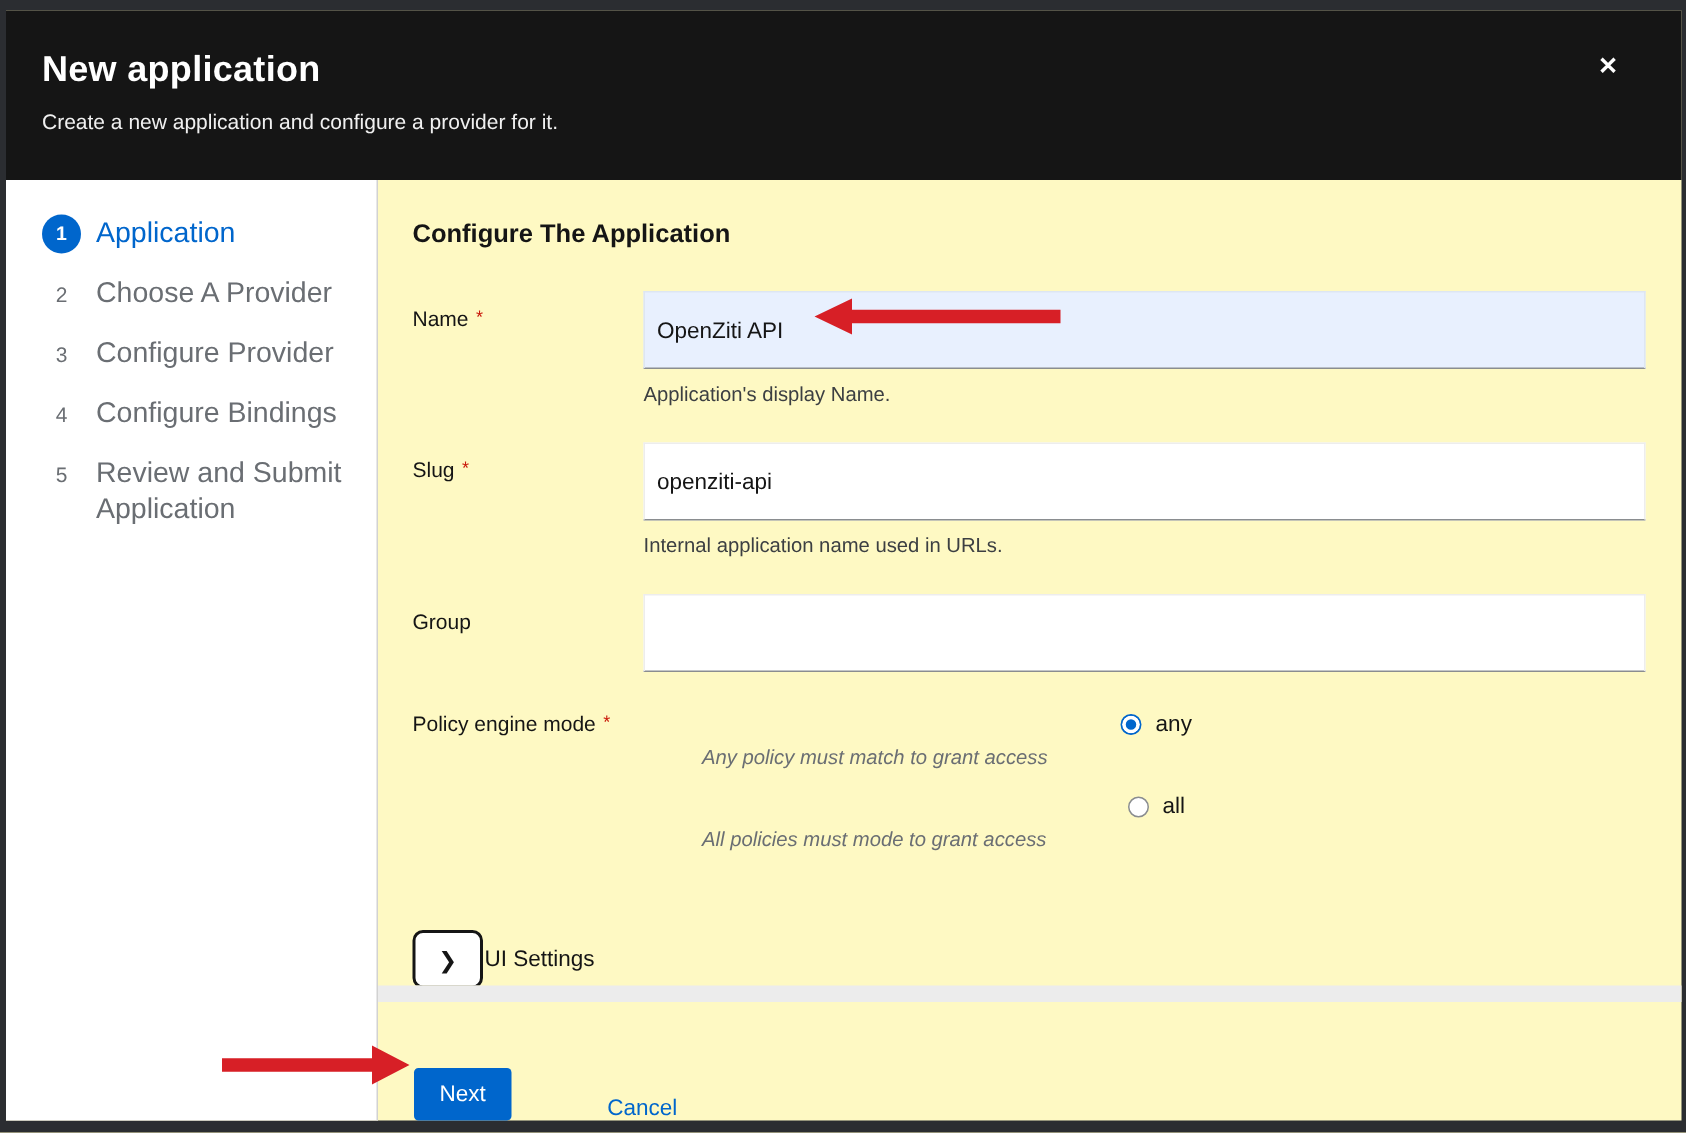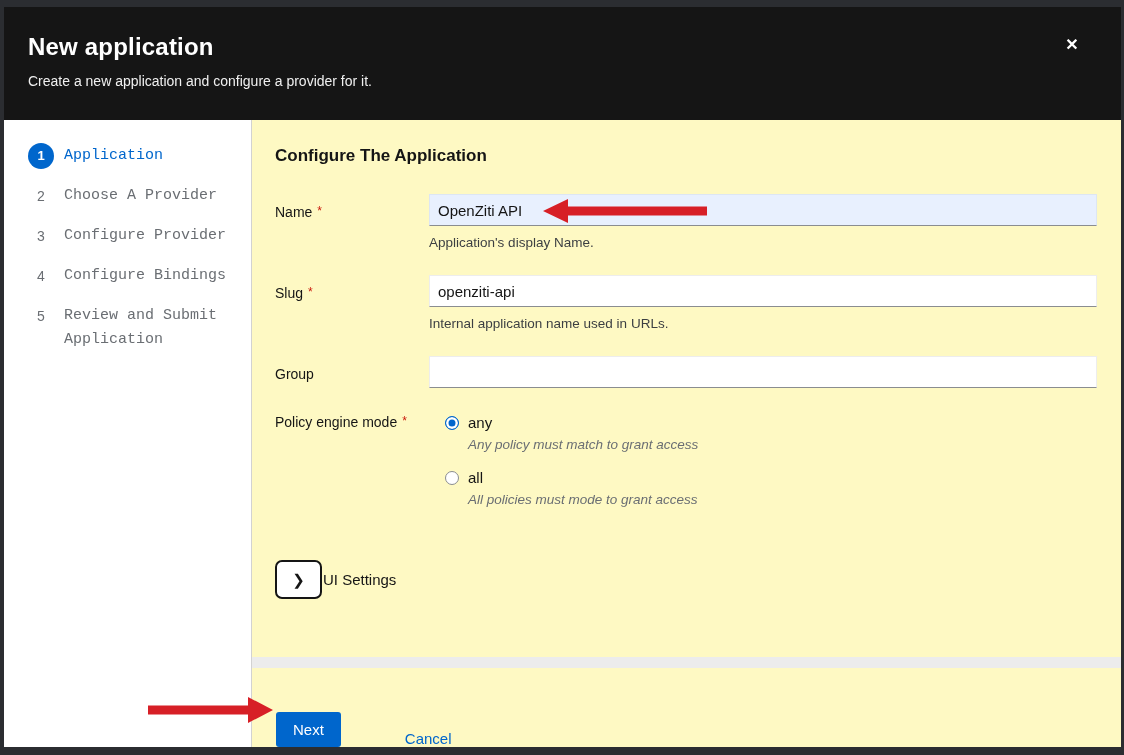--- a/index.html
+++ b/index.html
@@ -36,38 +36,38 @@
     padding-left:24px; margin-bottom:14px; min-height:26px; cursor:pointer;
     list-style:none;
   }
   .step-num {
     flex:0 0 26px; width:26px; height:26px; line-height:26px; text-align:center;
     font-size:14px; color:#6a6e73;
   }
   .step.active .step-num {
     background:#0066cc; color:#ffffff; border-radius:50%; font-size:13px; font-weight:600;
   }
-  .step-label { font-size:15px; line-height:24px; padding-top:1px; color:#6a6e73; max-width:172px;font-family:Liberation Mono, monospace; }
+  .step-label { font-size:19px; line-height:24px; padding-top:1px; color:#6a6e73; max-width:172px; }
   .step.active .step-label { color:#0066cc; }
   
   .main-col { flex:1; display:flex; flex-direction:column; min-width:0; }
   .content { flex:1; padding:26px 24px 0 23px; overflow:hidden; }
   .content-heading { font-size:17px; font-weight:600; color:#151515; margin-bottom:28px; }
   .form-row { display:flex; margin-bottom:24px; }
   .fr-label { flex:0 0 154px; width:154px; padding-top:10px; font-size:14px; font-weight:400; color:#151515; }
   .req { color:#c9190b; font-size:12px; vertical-align:top; margin-left:5px; }
   .fr-control { flex:1; min-width:0; }
   .pf-input {
-    width:100%; height:32px; border:1px solid #ededed; border-bottom:1px solid #8a8d90;
+    width:100%; height:52px; border:1px solid #ededed; border-bottom:1px solid #8a8d90;
     padding:0 8px; font-size:15px; color:#151515; font-family:inherit; background:#ffffff;
   }
   .pf-input.autofill { background:#e8f0fe; border-color:#dde6f2; border-bottom-color:#8a8d90; }
   .helper { margin-top:8px; font-size:13.5px; color:#3c3f42; line-height:17px; }
   
-  .radio-line { display:flex; align-items:center; gap:9px; font-size:15px; color:#151515; cursor:pointer; padding-top:2px; }
+  .radio-line { display:flex; align-items:center; gap:9px; font-size:15px; color:#151515; cursor:pointer; padding-top:2px;justify-content:center; }
   .radio {
     width:14px; height:14px; border-radius:50%; border:1px solid #8a8d90; background:#fff;
     display:inline-block; flex:0 0 14px;
   }
   .radio.checked {
     border-color:#0066cc; background:#0066cc; box-shadow:inset 0 0 0 2.5px #ffffff;
   }
   .radio-desc { margin:6px 0 15px 23px; font-size:13.5px; color:#6a6e73;font-style:italic; }
   
   .expander { display:flex; align-items:center; margin-top:38px; }

